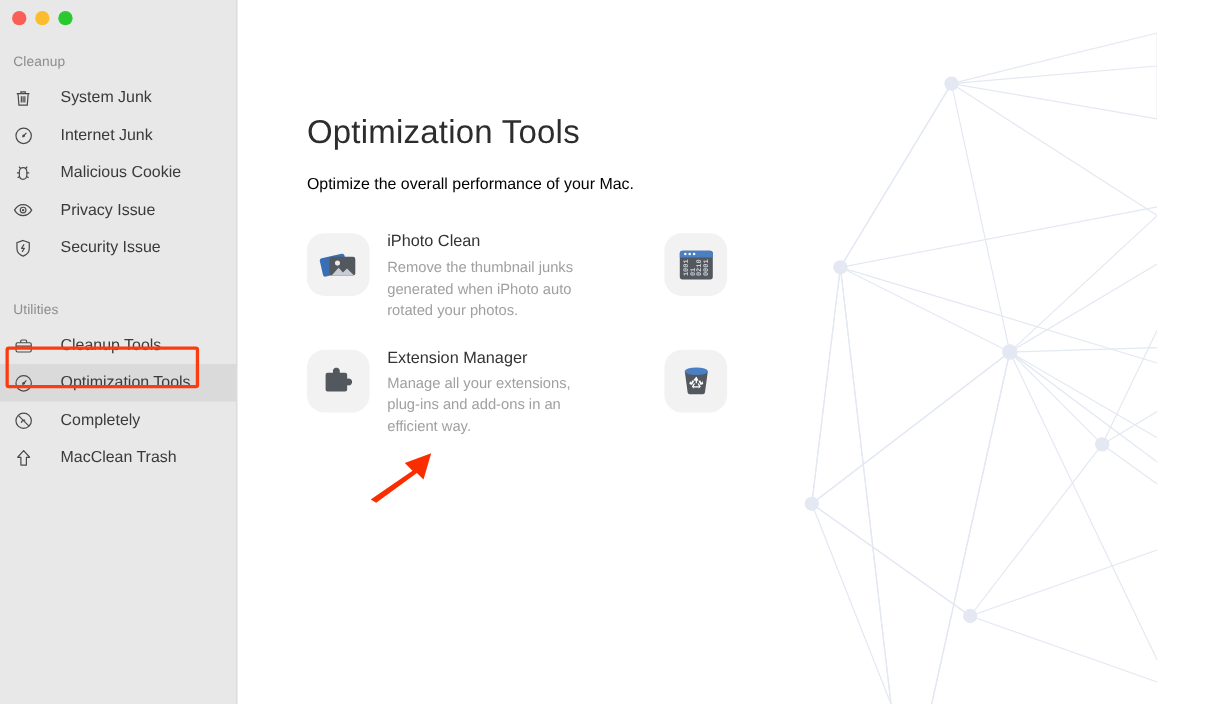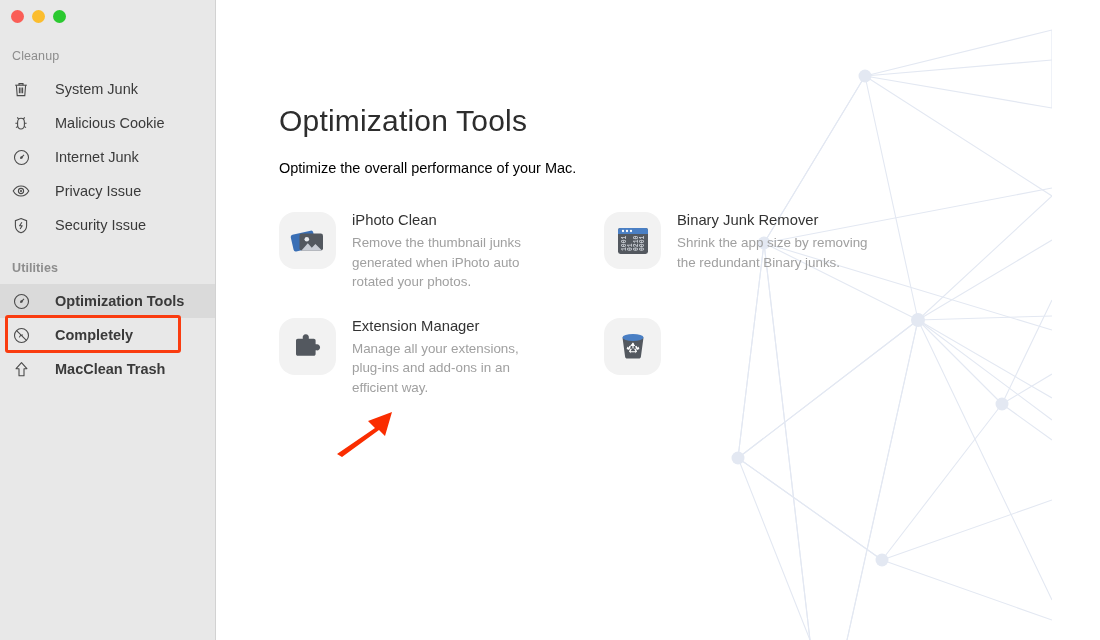--- a/index.html
+++ b/index.html
@@ -174,42 +174,42 @@
                 <path d="M6 4.2V2.6h4v1.6"></path>
               <path d="M3.4 4.2l.8 10.4h7.6l.8-10.4"></path>
               <path d="M6.4 6.6v5.6M8 6.6v5.6M9.6 6.6v5.6"></path>
             </svg>
           </span>
           <span class="nav-label">System Junk</span>
         </div>
 
         <div class="nav-item">
           <span class="nav-icon">
+            <svg width="17" height="17" viewBox="0 0 17 17" fill="none" stroke="#4a4a4a" stroke-width="1.1">
+              <circle cx="8.5" cy="8.5" r="7"></circle>
+              <path d="M11 5.8L7.4 9.6"></path>
+              <circle cx="8.5" cy="8.5" r="1.2" fill="#4a4a4a" stroke="none"></circle>
+            </svg>
+          </span>
+          <span class="nav-label">Internet Junk</span>
+        </div>
+
+        <div class="nav-item">
+          <span class="nav-icon">
             <svg width="16" height="17" viewBox="0 0 16 17" fill="none" stroke="#4a4a4a" stroke-width="1.1">
               <path d="M4.6 7.2c0-2.3 1.5-3.9 3.4-3.9s3.4 1.6 3.4 3.9v2.9c0 2.3-1.5 3.9-3.4 3.9s-3.4-1.6-3.4-3.9z"></path>
               <path d="M5.6 4.1L4.3 2.4M10.4 4.1l1.3-1.7"></path>
               <path d="M4.6 8.2H2.4M11.4 8.2h2.2M4.8 11.4L3 12.6M11.2 11.4l1.8 1.2"></path>
             </svg>
           </span>
           <span class="nav-label">Malicious Cookie</span>
         </div>
 
         <div class="nav-item">
           <span class="nav-icon">
-            <svg width="17" height="17" viewBox="0 0 17 17" fill="none" stroke="#4a4a4a" stroke-width="1.1">
-              <circle cx="8.5" cy="8.5" r="7"></circle>
-              <path d="M11 5.8L7.4 9.6"></path>
-              <circle cx="8.5" cy="8.5" r="1.2" fill="#4a4a4a" stroke="none"></circle>
-            </svg>
-          </span>
-          <span class="nav-label">Internet Junk</span>
-        </div>
-
-        <div class="nav-item">
-          <span class="nav-icon">
             <svg width="18" height="14" viewBox="0 0 18 14" fill="none" stroke="#4a4a4a" stroke-width="1.1">
               <path d="M1.2 7C3.2 3.6 6 2 9 2s5.8 1.6 7.8 5c-2 3.4-4.8 5-7.8 5S3.2 10.4 1.2 7z"></path>
               <circle cx="9" cy="7" r="2.6"></circle>
               <circle cx="9" cy="7" r="1.1" fill="#4a4a4a" stroke="none"></circle>
             </svg>
           </span>
           <span class="nav-label">Privacy Issue</span>
         </div>
 
         <div class="nav-item">
@@ -217,24 +217,34 @@
             <svg width="16" height="17" viewBox="0 0 16 17" fill="none" stroke="#4a4a4a" stroke-width="1.1">
               <path d="M8 1.6l5.6 2.1v5c0 3.4-2.3 6-5.6 7.1-3.3-1.1-5.6-3.7-5.6-7.1v-5z"></path>
               <path d="M8.9 5.2L6.6 8.7h2.6l-2.1 3.3" stroke-linejoin="round"></path>
             </svg>
           </span>
           <span class="nav-label">Security Issue</span>
         </div>
       </div>
     </div>
 
-    <div style="position:absolute; top:261px; left:0; right:0;font-weight:bold;">
+    <div style="position:absolute; top:274px; left:0; right:0;">
       <div class="section-label">Utilities</div>
 
       <div style="margin-top:9px;">
+        <div class="nav-item">
+          <span class="nav-icon">
+            <svg width="17" height="15" viewBox="0 0 17 15" fill="none" stroke="#4a4a4a" stroke-width="1.1">
+              <rect x="1.6" y="4.6" width="13.8" height="8.4" rx="1.4"></rect>
+              <path d="M5.8 4.6V3.2c0-.6.5-1.1 1.1-1.1h3.2c.6 0 1.1.5 1.1 1.1v1.4"></path>
+              <path d="M1.6 7.6h13.8"></path>
+            </svg>
+          </span>
+          <span class="nav-label">Cleanup Tools</span>
+        </div>
 
         <div class="nav-item selected">
           <span class="nav-icon">
             <svg width="17" height="17" viewBox="0 0 17 17" fill="none" stroke="#4a4a4a" stroke-width="1.1">
               <circle cx="8.5" cy="8.5" r="7"></circle>
               <path d="M11 5.8L7.4 9.6"></path>
               <circle cx="8.5" cy="8.5" r="1.2" fill="#4a4a4a" stroke="none"></circle>
             </svg>
           </span>
           <span class="nav-label">Optimization Tools</span>
@@ -323,24 +333,20 @@
               <circle cx="11" cy="5" r="1.15" fill="#ffffff"></circle>
               <circle cx="15" cy="5" r="1.15" fill="#ffffff"></circle>
               <g fill="#c9cdd4" font-family="'Liberation Mono', monospace" font-size="6.4" font-weight="bold">
                 <text transform="translate(9.5,25) rotate(-90)">1001</text>
                 <text transform="translate(15.5,25) rotate(-90)">01</text>
                 <text transform="translate(21.5,25) rotate(-90)">0210</text>
                 <text transform="translate(27.5,25) rotate(-90)">0001</text>
               </g>
             </svg>
           </div>
-          <div class="card-text">
-            <div class="card-title">Binary Junk Remover</div>
-            <div class="card-desc">Shrink the app size by removing the redundant Binary junks.</div>
-          </div>
         </div>
 
         <div class="card">
           <div class="card-icon-wrap">
             <svg width="34" height="30" viewBox="0 0 34 30">
               <path d="M5 9.6c0-1 .8-1.8 1.8-1.8h4.6c.3 0 .5-.3.4-.6-.6-2 .9-3.9 3-3.9s3.6 1.9 3 3.9c-.1.3.1.6.4.6h4.6c1 0 1.8.8 1.8 1.8v3.3c0 .3.3.5.6.4 2-.6 3.9.9 3.9 3s-1.9 3.6-3.9 3c-.3-.1-.6.1-.6.4v3.3c0 1-.8 1.8-1.8 1.8H6.8c-1 0-1.8-.8-1.8-1.8z" fill="#53585f"></path>
             </svg>
           </div>
           <div class="card-text">
             <div class="card-title">Extension Manager</div>

